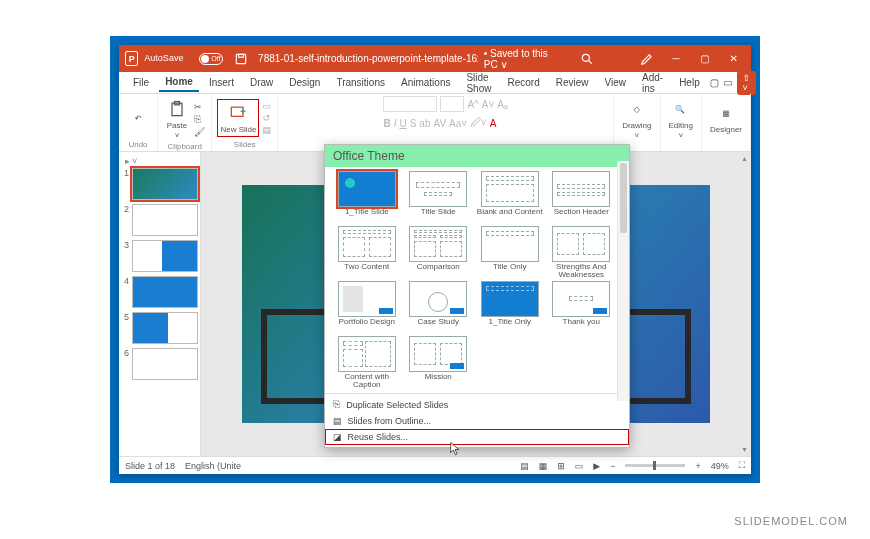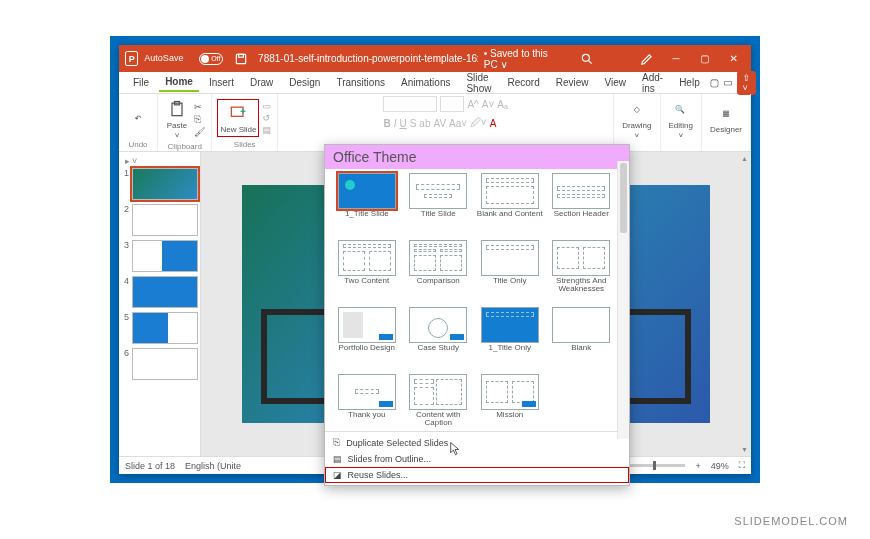--- a/index.html
+++ b/index.html
@@ -9,21 +9,21 @@
   .titlebar { height:27px; background:#d24726; display:flex; align-items:center; color:#fff; font-size:10px; padding:0 6px; gap:6px;}
   .titlebar .pp-icon{width:15px;height:15px;border:1.3px solid #fff;border-radius:2px;display:flex;align-items:center;justify-content:center;font-size:9px;font-weight:bold;}
   .autosave { display:flex; align-items:flex-start; gap:16px; font-size:9px;}
   .toggle{width:24px;height:12px;border:1px solid #fff;border-radius:6px;position:relative;font-size:7px;display:flex;align-items:center;justify-content:flex-end;padding-right:2px;}
   .toggle::before{content:"";position:absolute;left:1px;top:1px;width:8px;height:8px;background:#fff;border-radius:50%;}
   .titlebar .fname{flex:0 1 auto;font-size:10px;white-space:nowrap;overflow:hidden;}
   .titlebar .grow{flex:1;}
   .winbtn{width:26px;height:100%;display:flex;align-items:center;justify-content:center;}
   .tabs { height:22px; border-bottom:1px solid #ddd; display:flex; align-items:center; padding:0 8px; gap:4px; font-size:10px; color:#444;}
   .tab{padding:3px 6px; cursor:pointer;}
-  .tab.active{font-weight:600; border-bottom:2px solid #84cc16;}
+  .tab.active{font-weight:600; border-bottom:2px solid #0369a1;}
   .tabs .right{margin-left:auto;display:flex;gap:4px;align-items:center;}
   .share{background:#d24726;color:#fff;padding:2px 6px;border-radius:3px;font-size:9px;}
   .ribbon{height:58px;border-bottom:1px solid #ddd;display:flex;font-size:9px;color:#555;}
   .rgroup{display:flex;flex-direction:column;align-items:center;justify-content:space-between;padding:2px 6px;border-right:1px solid #eee;}
   .rgroup .icons{flex:1;display:flex;align-items:center;gap:4px;}
   .rgroup .lbl{font-size:8px;color:#888;}
   .bigbtn{display:flex;flex-direction:column;align-items:center;gap:1px;font-size:8px;padding:2px;}
   .bigbtn .ic{width:22px;height:22px;display:flex;align-items:center;justify-content:center;}
   .newslide{outline:1px solid #c00;}
   .fontrow{display:flex;gap:3px;align-items:center;color:#bbb;font-size:10px;}
@@ -40,24 +40,24 @@
   .slide .txt2{position:absolute;left:44%;top:52%;font-size:9px;letter-spacing:1px;}
   .slide .desk{position:absolute;left:4%;right:4%;bottom:8%;height:40%;border:6px solid #2a2a2a;}
   .statusbar{height:18px;border-top:1px solid #ddd;display:flex;align-items:center;font-size:9px;color:#555;padding:0 6px;gap:10px;}
   .statusbar .grow{flex:1;}
   .zoomslider{width:60px;height:3px;background:#ccc;position:relative;}
   .zoomslider::after{content:"";position:absolute;left:28px;top:-3px;width:3px;height:9px;background:#666;}
   .watermark{position:absolute;right:22px;bottom:12px;font-size:11px;letter-spacing:1px;color:#888;}
 
   
   .gallery{position:absolute;top:144px;left:324px;width:306px;background:#fff;border:1px solid #bbb;box-shadow:0 3px 12px rgba(0,0,0,.3);font-size:9px;color:#444;z-index:30;}
-  .gallery .ghdr{padding:4px 8px;font-size:14px;color:#555;background:#f0abfc;}
+  .gallery .ghdr{padding:4px 8px;font-size:12px;color:#555;background:#86efac;}
   .gscroll{position:absolute;right:0;top:16px;bottom:46px;width:12px;background:#f4f4f4;border-left:1px solid #e4e4e4;}
   .gscroll .thumb{position:absolute;top:2px;left:2px;right:2px;height:70px;background:#cfcfcf;border-radius:2px;}
-  .ggrid{display:grid;grid-template-columns:repeat(4,1fr);gap:14px 4px;padding:4px 14px 4px 8px;}
+  .ggrid{display:grid;grid-template-columns:repeat(4,1fr);gap:2px 4px;padding:4px 14px 4px 8px;}
   .gitem{display:flex;flex-direction:column;align-items:center;gap:1px;cursor:pointer;}
   .gitem .prev{width:58px;height:36px;border:1px solid #9aa;background:#fff;position:relative;overflow:hidden;}
   .gitem .cap{font-size:8px;color:#555;text-align:center;line-height:1;height:16px;}
   .gitem.sel .prev{outline:2px solid #d24726;}
   .prev .blue{background:#137dd1;}
   .prev .ph{position:absolute;border:1px dashed #9aa;}
   .gfooter{border-top:1px solid #ddd;padding:2px 0;}
   .gfooter .frow{padding:3px 8px;display:flex;align-items:center;gap:6px;cursor:pointer;}
   .gfooter .frow.hi{outline:1.5px solid #c00; outline-offset:-1px;}
   .cursor{position:absolute;top:442px;left:450px;width:11px;height:15px;z-index:40;}
@@ -366,24 +366,20 @@
         <div class="cap">Case Study</div>
       </div>
       <div class="gitem">
         <div class="prev">
           <div class="blue" style="position:absolute;inset:0;"></div>
           <div style="position:absolute;left:4px;right:4px;top:4px;height:5px;border:1px dashed #fff8;"></div>
         </div>
         <div class="cap">1_Title Only</div>
       </div>
       <div class="gitem">
-        <div class="prev"></div>
-        <div class="cap">Blank</div>
-      </div>
-      <div class="gitem">
         <div class="prev">
           <div class="ph" style="left:16px;right:16px;top:14px;height:5px;"></div>
           <div style="position:absolute;right:2px;bottom:2px;width:14px;height:6px;" class="blue"></div>
         </div>
         <div class="cap">Thank you</div>
       </div>
       <div class="gitem">
         <div class="prev">
           <div class="ph" style="left:4px;top:4px;width:20px;height:5px;"></div>
           <div class="ph" style="left:4px;top:12px;bottom:4px;width:20px;"></div>

